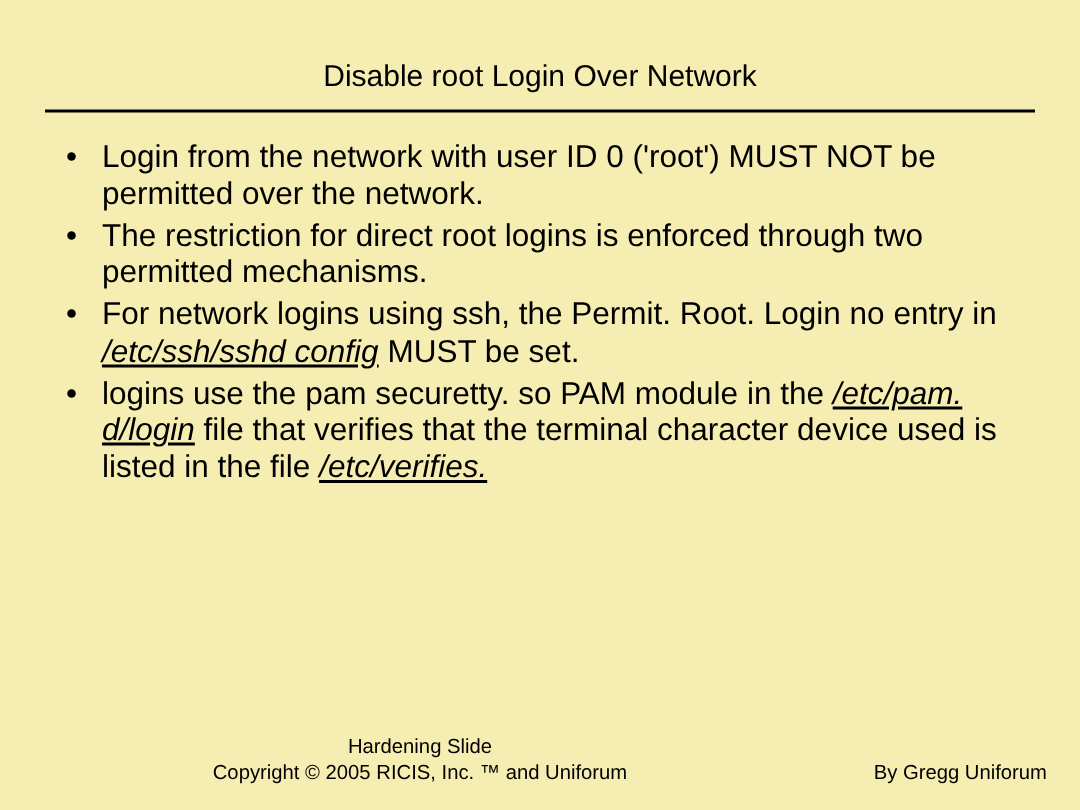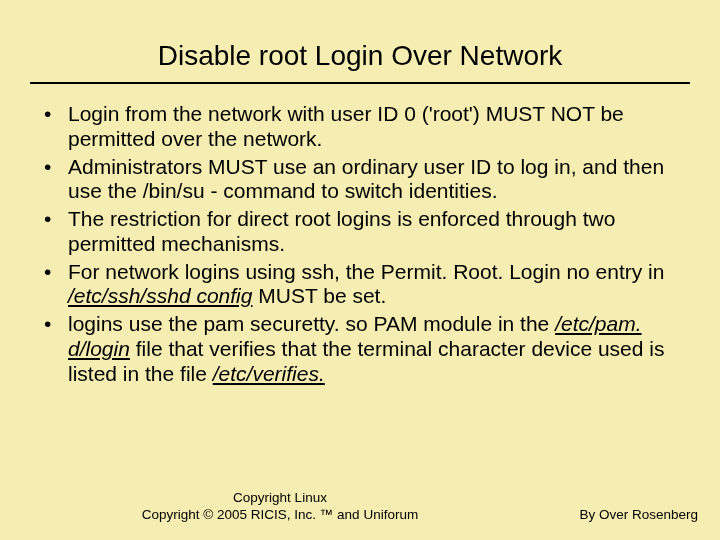--- a/index.html
+++ b/index.html
@@ -4,21 +4,21 @@
 <style>
   * { margin: 0; padding: 0; box-sizing: border-box; }
   html, body { width: 720px; height: 540px; overflow: hidden; }
   body {
     background: #f5edb1;
     font-family: Arial, Helvetica, sans-serif;
     color: #000;
     position: relative;
   }
   .title {
-    font-size: 28px;
+    font-size: 20px;
     text-align: center;
     padding: 40px 40px 10px 40px;
     font-weight: 400;
   }
   .title-underline {
     border: none;
     border-top: 2px solid #000;
     margin: 0 30px 18px 30px;
   }
   .content {
@@ -56,28 +56,27 @@
 </style>
 </head>
 <body>
 
 <h1 class="title">Disable root Login Over Network</h1>
 <hr class="title-underline">
 
 <div class="content">
   <ul class="bullets">
     <li><span>Login from the network with user ID 0 ('root') MUST NOT be permitted over the network.</span></li>
-    <li><span>Administrators MUST use an ordinary user ID to log in, and then use the /bin/su - command to switch identities.</span></li>
     <li><span>The restriction for direct root logins is enforced through two permitted mechanisms.</span></li>
     <li><span>For network logins using ssh, the Permit. Root. Login no entry in </span><span class="ital">/etc/ssh/sshd config</span><span> MUST be set.</span></li>
     <li><span>logins use the pam securetty. so PAM module in the </span><span class="ital">/etc/pam. d/login</span><span> file that verifies that the terminal character device used is listed in the file </span><span class="ital">/etc/verifies.</span><span></span></li>
   </ul>
 </div>
 
 <div class="footer">
   <div class="center">
-    <div>Copyright Linux</div>
+    <div>Hardening Slide</div>
     <div>Copyright © 2005 RICIS, Inc. ™ and Uniforum</div>
   </div>
   <div class="authors">
-    <div>By Over Rosenberg</div>
+    <div>By Gregg Uniforum</div>
   </div>
 </div>
 
 </body></html>

